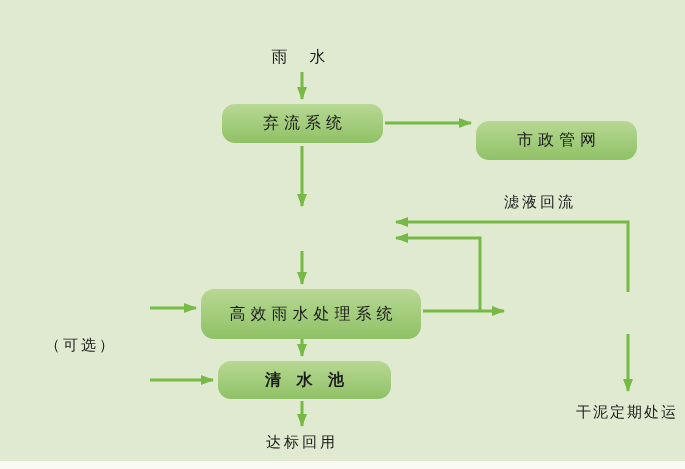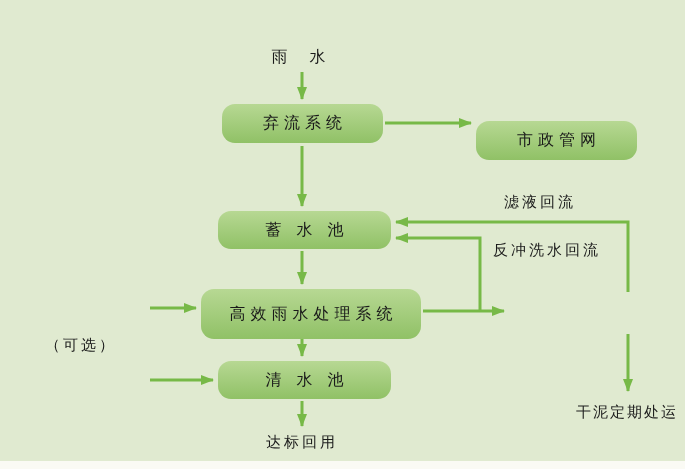--- a/index.html
+++ b/index.html
@@ -55,34 +55,32 @@
     <path class="arrow" d="M480 310 L480 238 L396 238"></path>
     <path class="arrow" d="M628 334 L628 391"></path>
   </svg>
 
   <div class="plain-label" style="left:225px; top:47px; width:150px; font-size:16px;">雨　水</div>
 
   <div class="node" style="left:222px; top:104px; width:161px; height:39px;">弃流系统</div>
 
   <div class="node" style="left:476px; top:104px; width:161px; height:39px;margin-top:17px;">市政管网</div>
 
-  <div class="node" style="left:218px; top:211px; width:173px; height:38px;">蓄 水 池</div>
 
   <div class="plain-label" style="left:478px; top:193px; width:124px;">滤液回流</div>
 
-  <div class="plain-label" style="left:472px; top:241px; width:150px;">反冲洗水回流</div>
 
 
   <div class="plain-label" style="left:18px; top:336px; width:126px;">（可选）</div>
 
   <div class="node" style="left:201px; top:289px; width:220px; height:50px;">高效雨水处理系统</div>
 
 
 
-  <div class="node" style="left:218px; top:361px; width:173px; height:38px;">清 水 池</div>
+  <div class="node" style="left:218px; top:361px; width:173px; height:38px;font-weight:bold;">清 水 池</div>
 
   <div class="plain-label" style="left:232px; top:433px; width:140px;">达标回用</div>
 
   <div class="plain-label" style="left:553px; top:403px; width:148px; letter-spacing:2px;">干泥定期处运</div>
 
   <div class="bottom-strip"></div>
 
 </div>
 
 </body></html>

